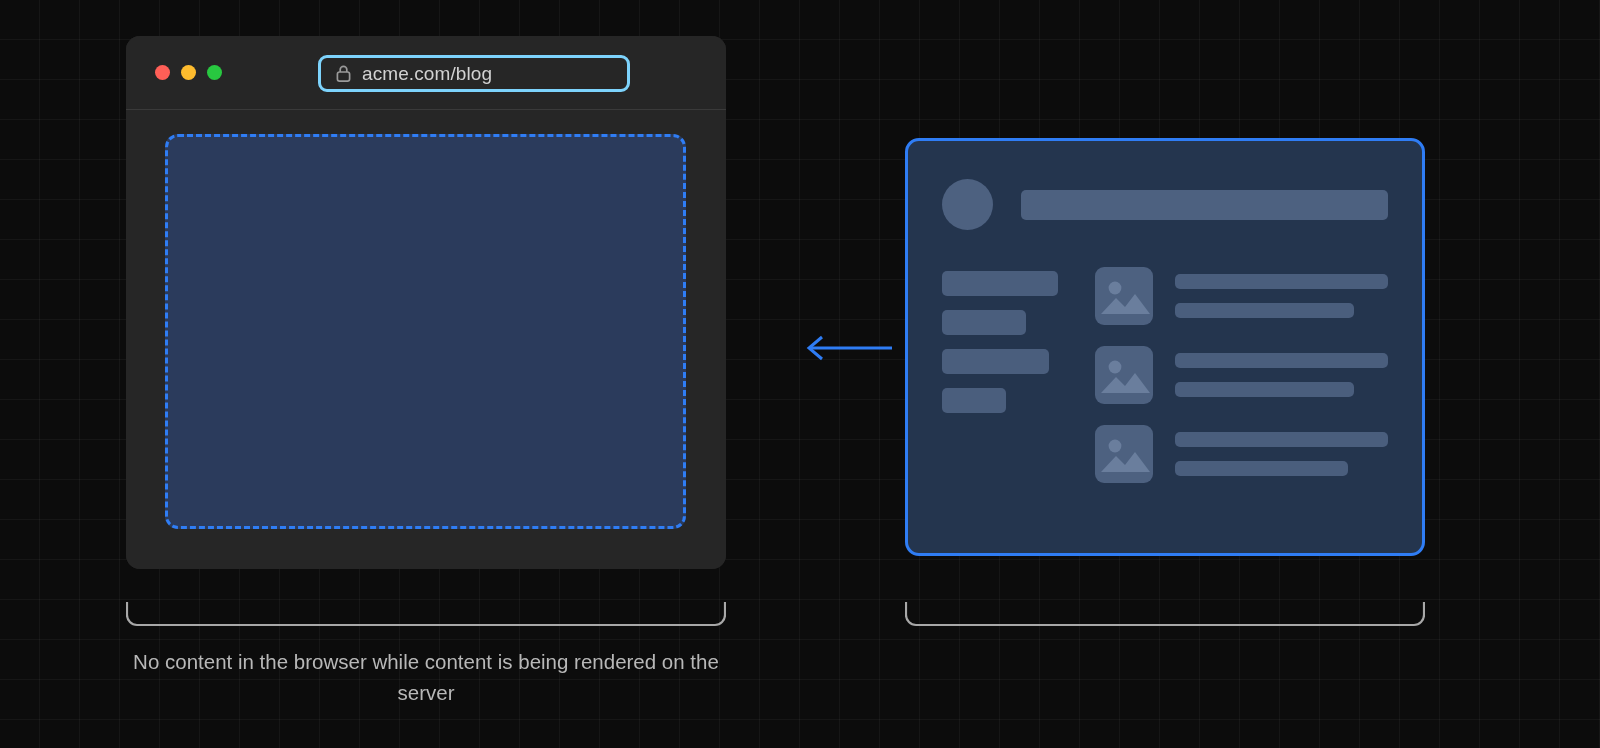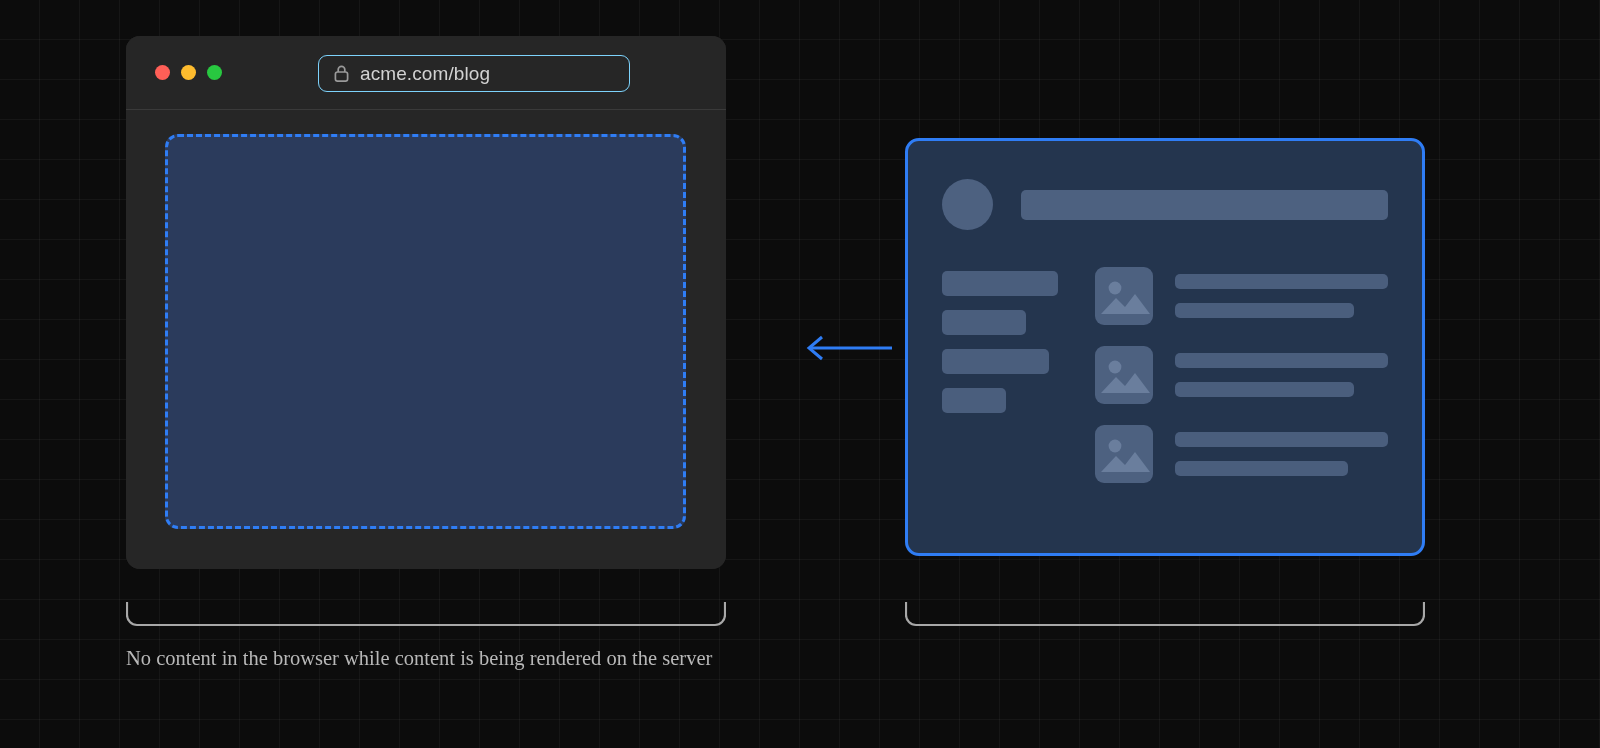--- a/index.html
+++ b/index.html
@@ -55,21 +55,21 @@
   .dot-red    { background: #ff5f57; }
   .dot-yellow { background: #febc2e; }
   .dot-green  { background: #28c840; }
 
   #url-bar {
     position: absolute;
     left: 192px;
     top: 19px;
     width: 312px;
     height: 37px;
-    border: 1px solid #7dd3fc;
+    border: 3px solid #7dd3fc;
     border-radius: 9px;
     display: flex;
     align-items: center;
     padding-left: 14px;
     gap: 10px;
     background: transparent;
   }
   #url-text {
     color: #d2d2d2;
     font-size: 19px;
@@ -190,25 +190,24 @@
   
   .brace {
     position: absolute;
     height: 26px;
   }
   #brace-left  { left: 126px; top: 601px; width: 600px; }
   #brace-right { left: 905px; top: 601px; width: 520px; }
 
   .caption {
     position: absolute;
-    text-align: left;
+    text-align: center;
     color: #b8b8b8;
     font-size: 20.5px;
-    line-height: 24px;
-    font-family: Liberation Serif, serif;
+    line-height: 31px;
   }
   #caption-left  { left: 126px; top: 646px; width: 600px; }
   #caption-right { left: 905px; top: 644px; width: 520px; }
   .caption b { font-weight: bold; color: #cfcfcf; }
 </style>
 </head>
 <body>
 
 <div id="stage">
 

